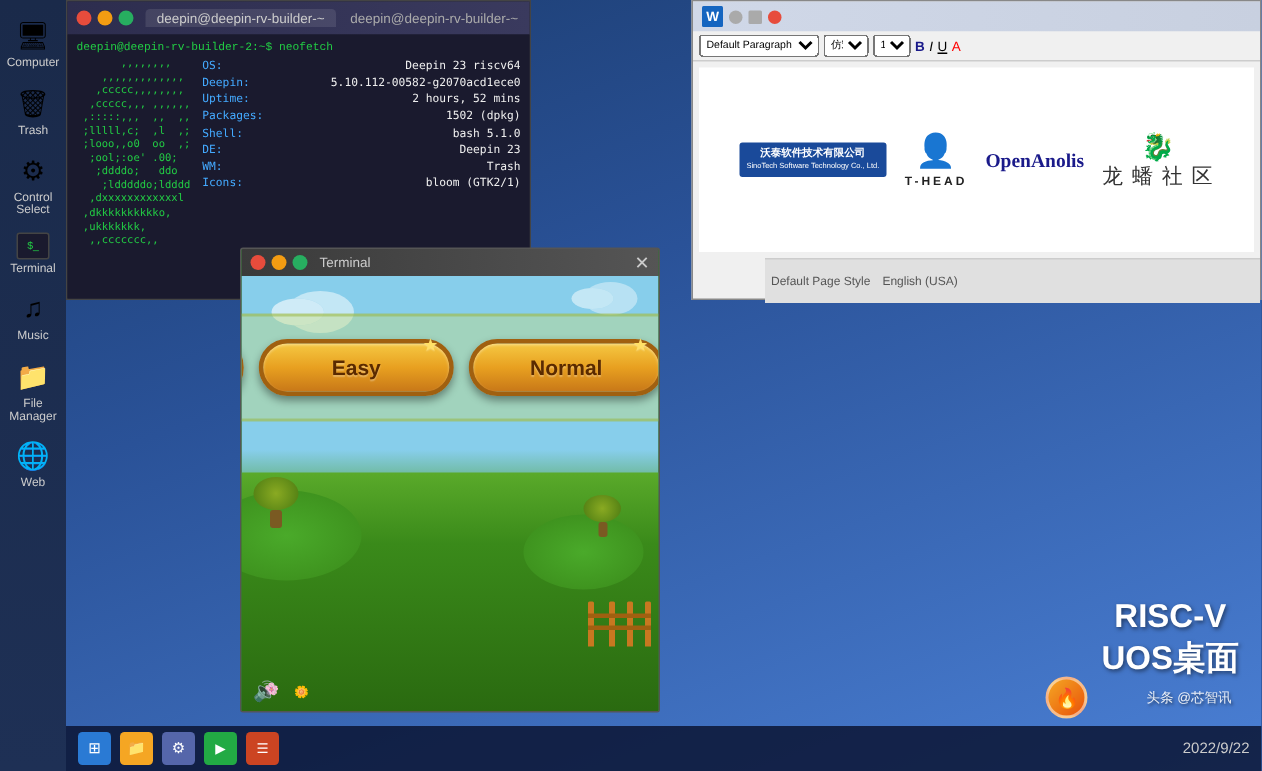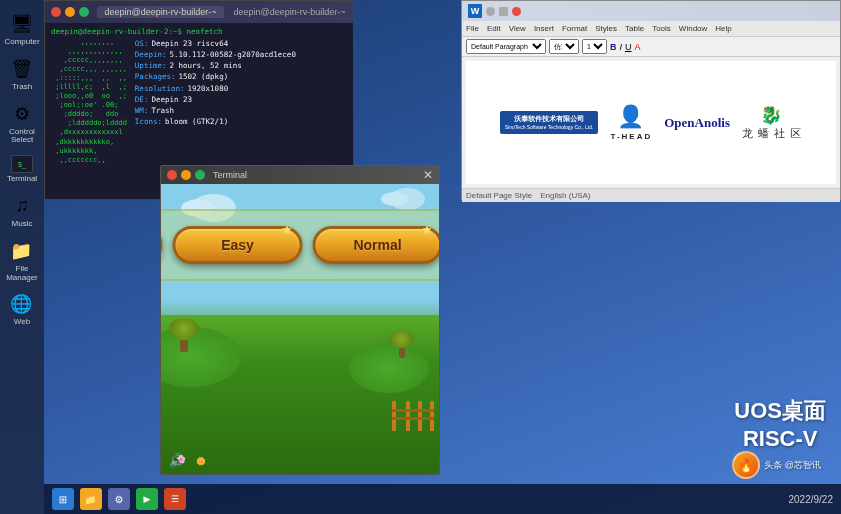--- a/index.html
+++ b/index.html
@@ -138,21 +138,21 @@
       background: #1a1a2e;
       color: #22cc44;
       font-family: monospace;
       font-size: 7.5px;
       padding: 4px 6px;
       height: calc(100% - 22px);
       overflow: hidden;
       line-height: 1.4;
     }
 
-    .terminal-content .prompt { color: #22cc44; }
+    .terminal-content .prompt { color: #22cc44; font-family: Liberation Mono, monospace; }
     .terminal-content .info-key { color: #4af; }
     .terminal-content .info-val { color: #eee; }
 
     
     .neofetch-grid {
       display: flex;
       gap: 8px;
     }
     .ascii-art {
       color: #22cc44;
@@ -161,20 +161,21 @@
       line-height: 1.3;
     }
     .sysinfo {
       flex: 1;
     }
     .sysinfo-row {
       display: flex;
       gap: 3px;
       font-size: 7.5px;
       line-height: 1.5;
+      justify-content: space-between;
     }
 
     
     .writer-window {
       position: absolute;
       right: 0;
       top: 0;
       width: 380px;
       height: 200px;
       background: #f0f0f0;
@@ -333,29 +334,30 @@
       position: absolute;
       bottom: 35px;
       right: 20px;
       display: flex;
       align-items: center;
       gap: 6px;
       z-index: 50;
     }
 
     .writer-statusbar {
-      height: 14px;
+      height: 30px;
       background: #e0e0e0;
       border-top: 1px solid #ccc;
       display: flex;
       align-items: center;
       padding: 0 4px;
       font-size: 8px;
       color: #555;
       gap: 8px;
+      margin-left: 48px;
     }
   </style>
 </head>
 <body>
 
 <div class="desktop">
 
   <div class="taskbar-left">
     <div class="taskbar-icon">
       <div class="icon-shape">🖥</div>
@@ -425,22 +427,22 @@
           </div>
           <div class="sysinfo-row">
             <span class="info-key">Uptime:</span>
             <span class="info-val">2 hours, 52 mins</span>
           </div>
           <div class="sysinfo-row">
             <span class="info-key">Packages:</span>
             <span class="info-val">1502 (dpkg)</span>
           </div>
           <div class="sysinfo-row">
-            <span class="info-key">Resolution:</span>
-            <span class="info-val">1920x1080</span>
+            <span class="info-key">Shell:</span>
+            <span class="info-val">bash 5.1.0</span>
           </div>
           <div class="sysinfo-row">
             <span class="info-key">DE:</span>
             <span class="info-val">Deepin 23</span>
           </div>
           <div class="sysinfo-row">
             <span class="info-key">WM:</span>
             <span class="info-val">Trash</span>
           </div>
           <div class="sysinfo-row">
@@ -451,32 +453,20 @@
       </div>
     </div>
   </div>
 
   <div class="writer-window">
     <div class="writer-titlebar">
       <div style="width:14px;height:14px;background:#1565c0;display:flex;align-items:center;justify-content:center;font-size:9px;color:white;font-weight:bold;border-radius:1px;">W</div>
       <div class="win-btn win-btn-min" style="background:#aaa;width:9px;height:9px;"></div>
       <div class="win-btn win-btn-max" style="background:#aaa;width:9px;height:9px;border-radius:1px;"></div>
       <div class="win-btn win-btn-close" style="width:9px;height:9px;"></div>
-    </div>
-    <div class="writer-menubar">
-      <span>File</span>
-      <span>Edit</span>
-      <span>View</span>
-      <span>Insert</span>
-      <span>Format</span>
-      <span>Styles</span>
-      <span>Table</span>
-      <span>Tools</span>
-      <span>Window</span>
-      <span>Help</span>
     </div>
     <div class="writer-toolbar">
       <select style="font-size:7px;height:15px;width:80px;">
         <option>Default Paragraph Style</option>
       </select>
       <select style="font-size:7px;height:15px;width:30px;">
         <option>仿宋</option>
       </select>
       <select style="font-size:7px;height:15px;width:25px;">
         <option>10.5</option>
@@ -496,21 +486,21 @@
         </div>
         <div style="display:flex;flex-direction:column;align-items:center;gap:2px;">
           <div style="font-size:22px;font-weight:900;color:#1a1a1a;font-family:serif;">👤</div>
           <div style="font-size:8px;font-weight:bold;color:#222;letter-spacing:2px;">T-HEAD</div>
         </div>
         <div style="font-size:13px;font-weight:bold;color:#1a1a8a;font-family:serif;">
           <span>OpenAnolis</span>
         </div>
         <div style="display:flex;flex-direction:column;align-items:center;">
           <div style="font-size:18px;">🐉</div>
-          <div style="font-size:11px;color:#333;letter-spacing:1px;">龙 蟠 社 区</div>
+          <div style="font-size:14px;color:#333;letter-spacing:1px;">龙 蟠 社 区</div>
         </div>
       </div>
     </div>
     <div class="writer-statusbar">
       <span>Default Page Style</span>
       <span>English (USA)</span>
     </div>
   </div>
 
   <div class="game-window">
@@ -570,28 +560,28 @@
             <span class="star">★</span>
           </div>
         </div>
       </div>
 
       <div style="position:absolute;bottom:6px;left:8px;font-size:13px;color:rgba(100,60,20,0.7);cursor:pointer;">🔊</div>
     </div>
   </div>
 
   <div class="riscv-overlay">
+    <div>RISC-V</div>
     <div>UOS桌面</div>
-    <div>RISC-V</div>
   </div>
 
   <div class="wechat-badge">
     <div style="display:flex;align-items:center;gap:4px;">
       <div style="width:28px;height:28px;border-radius:50%;background:linear-gradient(135deg,#f5a623,#e8520a);display:flex;align-items:center;justify-content:center;font-size:13px;border:2px solid rgba(255,255,255,0.5);">🔥</div>
-      <div style="color:rgba(255,255,255,0.9);font-size:9px;text-shadow:1px 1px 2px rgba(0,0,0,0.5);">
+      <div style="color:rgba(255,255,255,0.9);font-size:9px;text-shadow:1px 1px 2px rgba(0,0,0,0.5);margin-left:35px;">
         <div>头条 @芯智讯</div>
       </div>
     </div>
   </div>
 
   <div class="taskbar-bottom">
     <div class="taskbar-btn" style="background:#2a7ad4;color:white;font-size:10px;">⊞</div>
     <div class="taskbar-btn" style="background:#f5a623;font-size:10px;">📁</div>
     <div class="taskbar-btn" style="background:#5566aa;color:white;font-size:10px;">⚙</div>
     <div class="taskbar-btn" style="background:#22aa44;color:white;font-size:9px;">▶</div>

